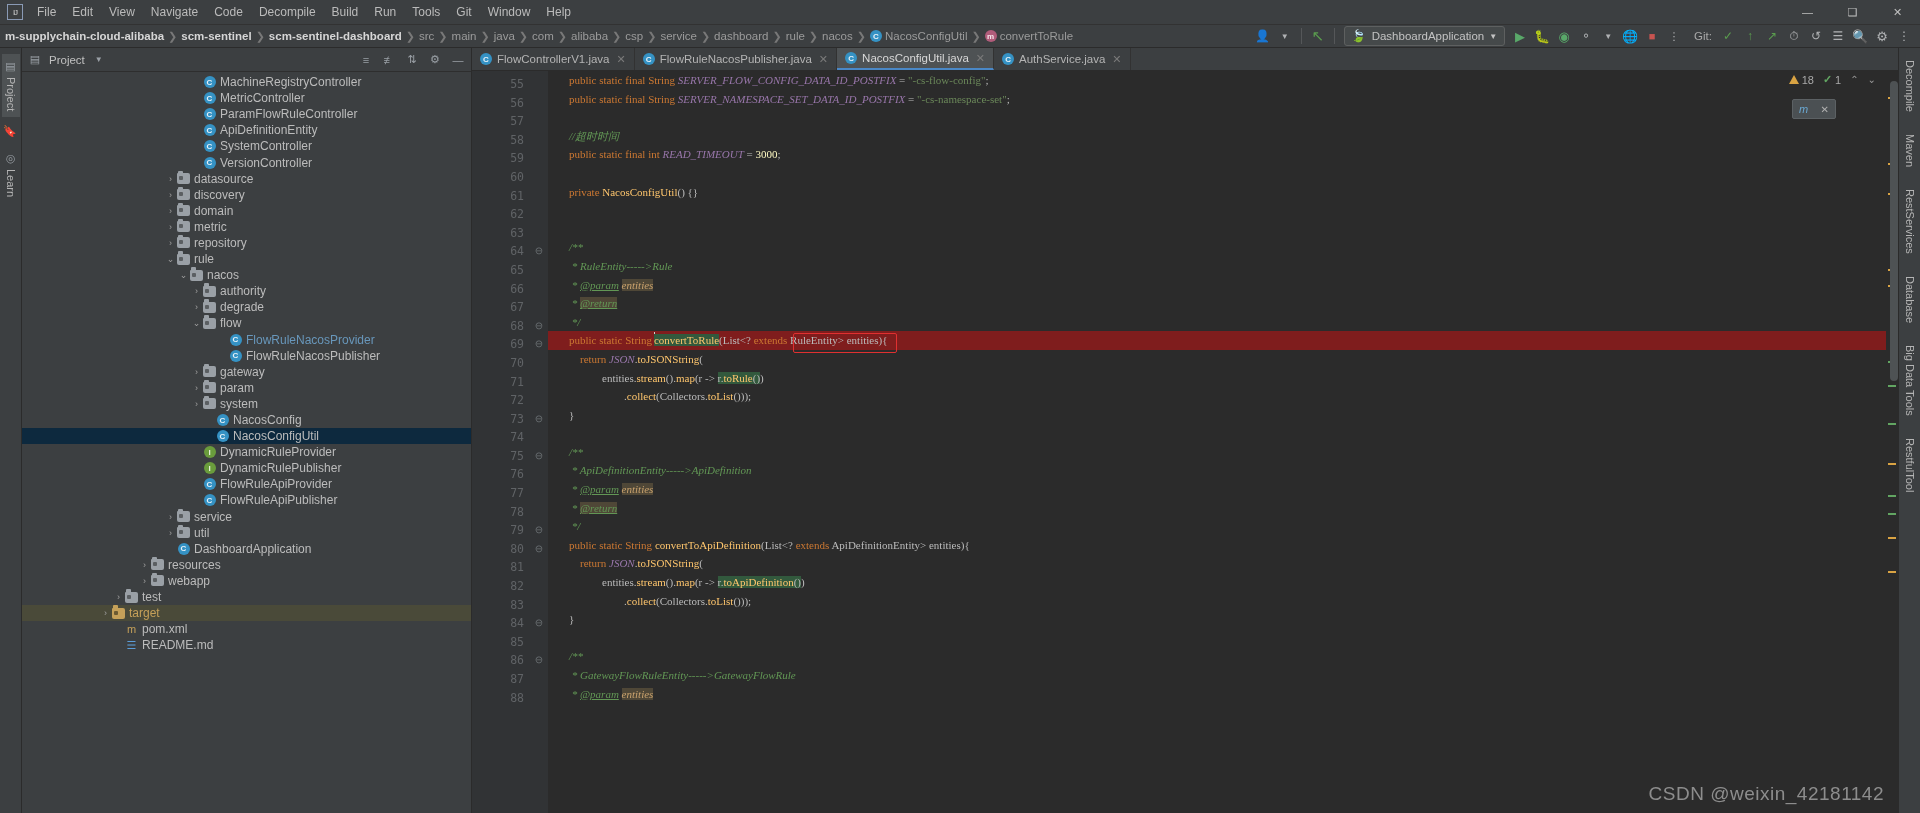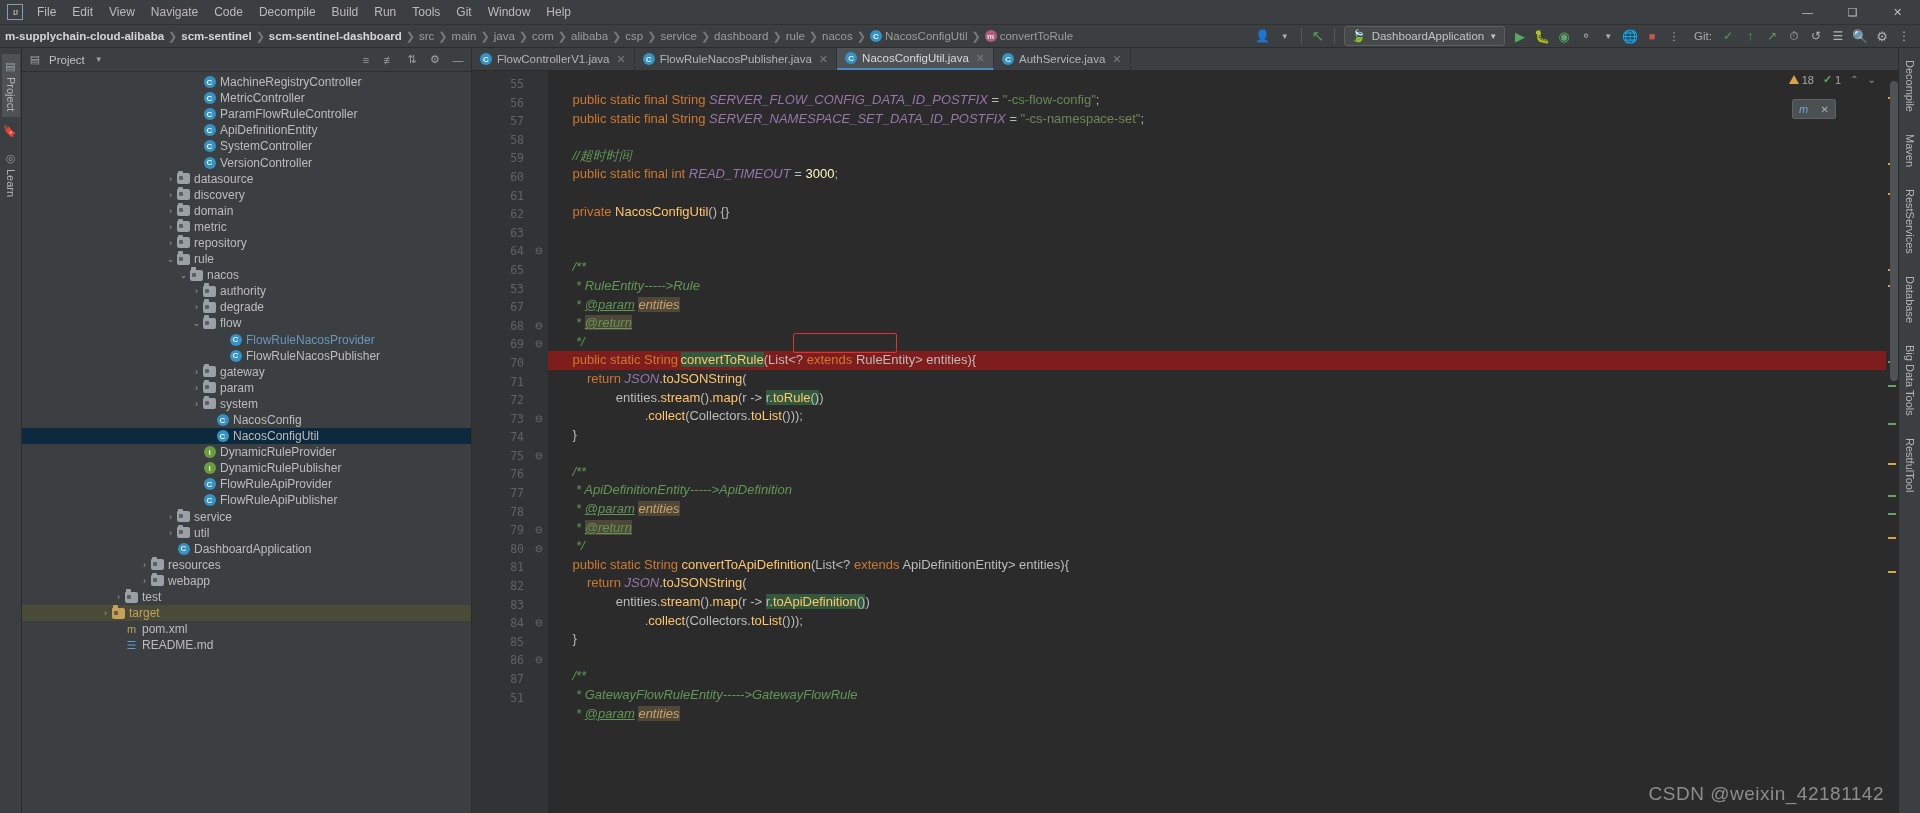--- a/index.html
+++ b/index.html
@@ -143,21 +143,21 @@
   .gutter {
     width: 58px; background: #313335; flex: 0 0 auto; text-align: right; padding-top: 4px;
     font-family: "DejaVu Sans Mono", monospace; font-size: 11.5px; color: #606366;
     position: relative;
   }
   .gline { height: 18.6px; line-height: 18.6px; padding-right: 6px; position: relative; }
   .gline .at { position:absolute; right:-14px; color:#a4a4a4; font-size:11px;}
   .foldcol { width: 18px; background: #313335; flex: 0 0 auto; padding-top: 4px; position:relative;}
   .fline { height:18.6px; line-height:18.6px; text-align:center; color:#6a6f72; font-size:10px;}
   .codecol {
-    flex: 1; padding-top: 20px; font-family: Liberation Sans, sans-serif; font-size: 13px;
+    flex: 1; padding-top: 0; font-family: Liberation Serif, serif; font-size: 11px;
     white-space: pre; overflow: hidden; position: relative; background:#2b2b2b;
   }
   .cline { height: 18.6px; line-height: 18.6px; padding-left: 10px; }
   .cline.cur { background: #7f1d1d; }
   .kw { color: #cc7832; }
   .str { color: #6a8759; }
   .num { color: #fef9c3; }
   .cmt { color: #629755; font-style: italic; }
   .jdtag { color: #629755; font-style: italic; text-decoration: underline; }
   .jdparam { color: #c9a26d; font-style: italic; background: #4f4737; }
@@ -646,21 +646,21 @@
             <div class="gline">56</div>
             <div class="gline">57</div>
             <div class="gline">58</div>
             <div class="gline">59</div>
             <div class="gline">60</div>
             <div class="gline">61</div>
             <div class="gline">62</div>
             <div class="gline">63</div>
             <div class="gline">64</div>
             <div class="gline">65</div>
-            <div class="gline">53</div>
+            <div class="gline">66</div>
             <div class="gline">67</div>
             <div class="gline">68</div>
             <div class="gline">69<span class="at">@</span></div>
             <div class="gline">70</div>
             <div class="gline">71</div>
             <div class="gline">72</div>
             <div class="gline">73</div>
             <div class="gline">74</div>
             <div class="gline">75</div>
             <div class="gline">76</div>
@@ -668,21 +668,21 @@
             <div class="gline">78</div>
             <div class="gline">79</div>
             <div class="gline">80<span class="at">@</span></div>
             <div class="gline">81</div>
             <div class="gline">82</div>
             <div class="gline">83</div>
             <div class="gline">84</div>
             <div class="gline">85</div>
             <div class="gline">86</div>
             <div class="gline">87</div>
-            <div class="gline">51</div>
+            <div class="gline">88</div>
           </div>
         <div class="foldcol" id="foldcol">
             <div class="fline"></div>
             <div class="fline"></div>
             <div class="fline"></div>
             <div class="fline"></div>
             <div class="fline"></div>
             <div class="fline"></div>
             <div class="fline"></div>
             <div class="fline"></div>

